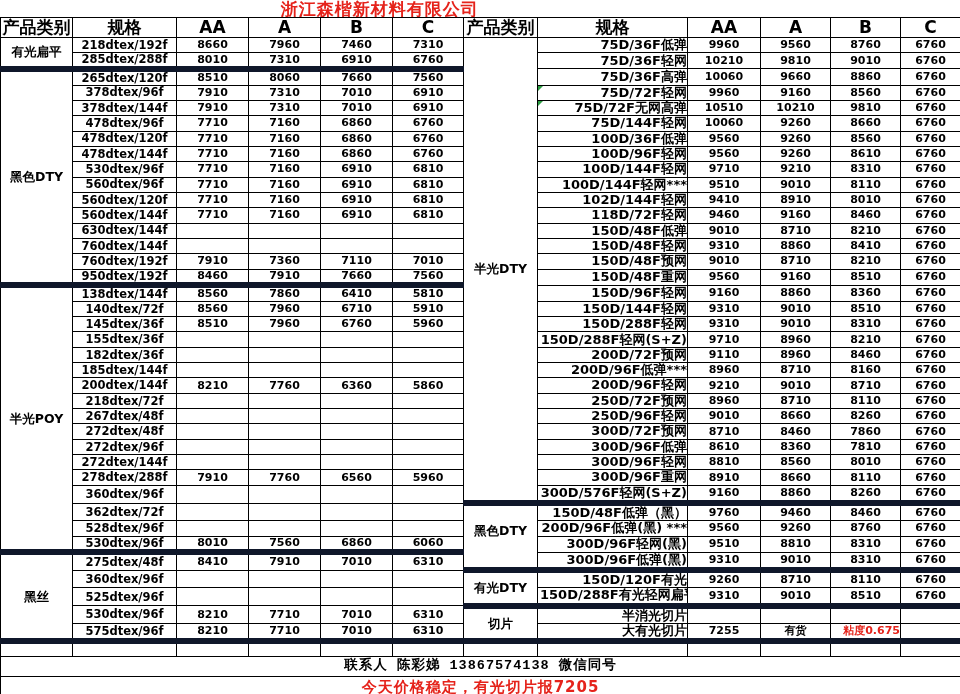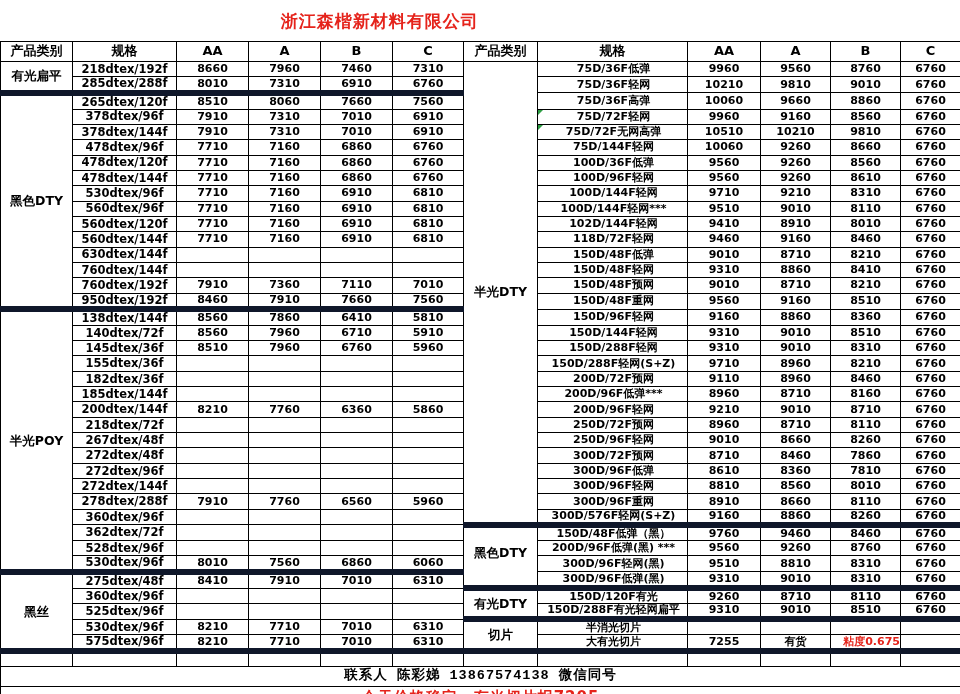--- a/index.html
+++ b/index.html
@@ -1,30 +1,30 @@
 <!DOCTYPE html>
 <html style="--red: #e5231b; --green: #2e9e44;"><head>
 <meta charset="utf-8">
 <style>
   :root { --red:#e5231b; --green:#2e9e44; }
   html,body { margin:0; padding:0; background:#fff; }
   body { width:960px; font-family:"DejaVu Sans", sans-serif; color:#000; }
   table { width:960px; border-collapse:collapse; table-layout:fixed; }
   td, th { border:1px solid #000; padding:0; font-weight:bold; overflow:hidden; white-space:nowrap; line-height:1.1; }
   
-  .title-td { position:relative; height:41px; border:none; background:#fff; }
+  .title-td { position:relative; height:17px; border:none; background:#fff; }
   .company { position:absolute; left:39.5%; top:50%; transform:translate(-50%,-50%); color:var(--red); font-size:17px; font-weight:bold; letter-spacing:1px; }
   .date { position:absolute; left:65.8%; top:50%; transform:translate(-50%,-50%); color:var(--red); font-size:20px; font-weight:bold; letter-spacing:2px;margin-top:32px; }
   
-  thead th.colhead { height:19px; font-size:13px; text-align:center; }
+  thead th.colhead { height:19px; font-size:17px; text-align:center; }
   
   tbody tr { height:15.34px; }
   td.num { text-align:center; font-size:11px; }
   td.spec-c { text-align:center; font-size:11.5px; }
-  td.spec-l { text-align:center; font-size:11px; padding-left:2px; }
+  td.spec-l { text-align:right; font-size:13px; padding-left:2px; }
   td.cat { text-align:center; font-size:12.5px; }
   td.vtop { vertical-align:top; padding-top:18px; }
   .gs { border-top:6px solid #0f172a; }
   td.note { position:relative; }
   td.note::before { content:""; position:absolute; top:0; left:0; width:0; height:0;
     border-top:5px solid var(--green); border-right:5px solid transparent; }
   td.red-cell { color:var(--red); text-align:right; padding-left:2px; }
   
   tfoot td { text-align:center; }
   .contact-td { height:19px; font-size:13.5px; letter-spacing:1px;font-family:Liberation Mono, monospace; }

